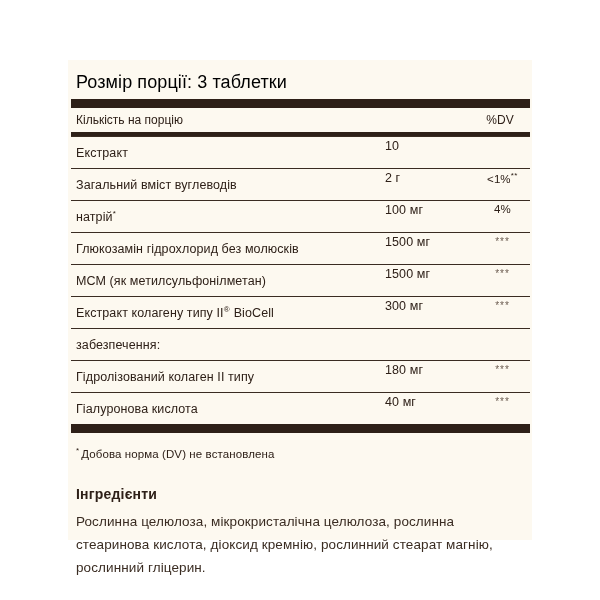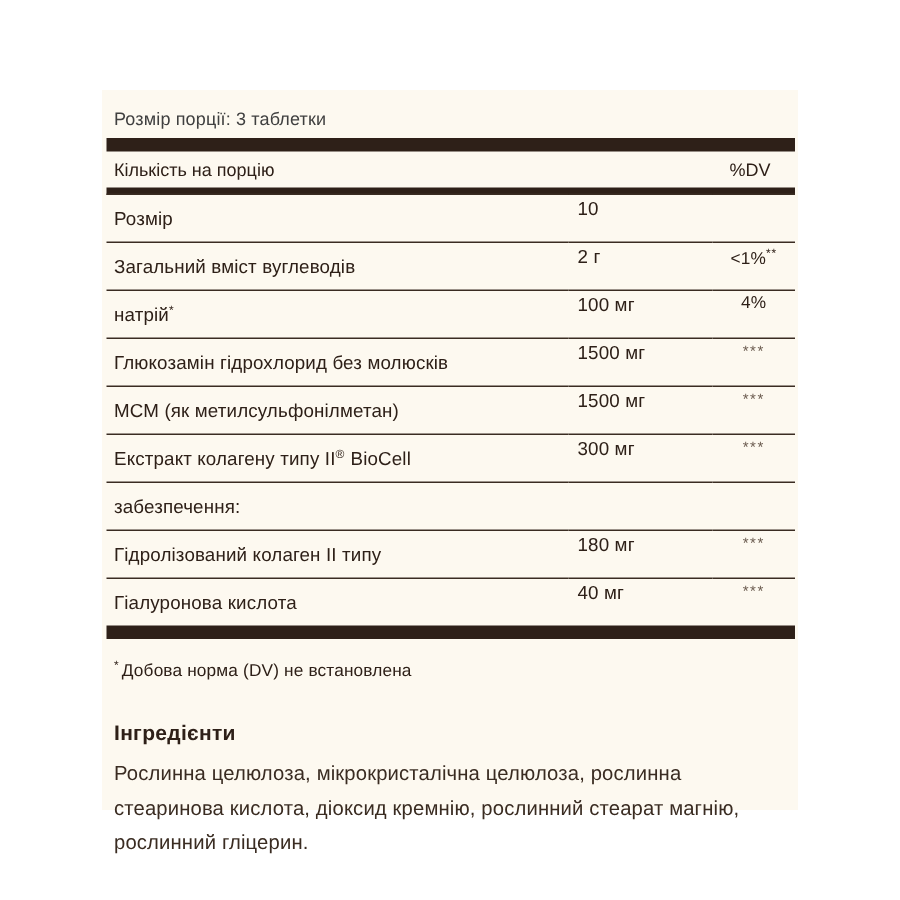--- a/index.html
+++ b/index.html
@@ -23,22 +23,22 @@
     height: 480px;
     background: #fdf9f0;
     box-sizing: border-box;
     padding: 0;
   }
 
   
   .serving-line {
     margin: 0;
     padding: 12px 0 6px 8px;
-    font-size: 12px;
-    color: #404040;
+    font-size: 18px;
+    color: #000000;
     letter-spacing: 0.1px;
     white-space: nowrap;
   }
 
   
   .facts-table {
     width: 459px;
     margin-left: 3px;
     border-collapse: collapse;
     table-layout: fixed;
@@ -185,21 +185,21 @@
         <td class="cell-name">Кількість на порцію</td>
         <td></td>
         <td class="cell-dv">%DV</td>
       </tr>
 
       <tr class="thick-rule-row">
         <td colspan="3"></td>
       </tr>
 
       <tr class="data-row">
-        <td class="cell-name"><span>Розмір</span></td>
+        <td class="cell-name"><span>Екстракт</span></td>
         <td class="cell-amount"><span>10</span></td>
         <td class="cell-dv"><span class="dv-small"></span></td>
       </tr>
 
       <tr class="data-row">
         <td class="cell-name"><span>Загальний вміст вуглеводів</span></td>
         <td class="cell-amount"><span>2 г</span></td>
         <td class="cell-dv"><span class="dv-small">&lt;1%</span><span class="sup-mark">**</span></td>
       </tr>
 

